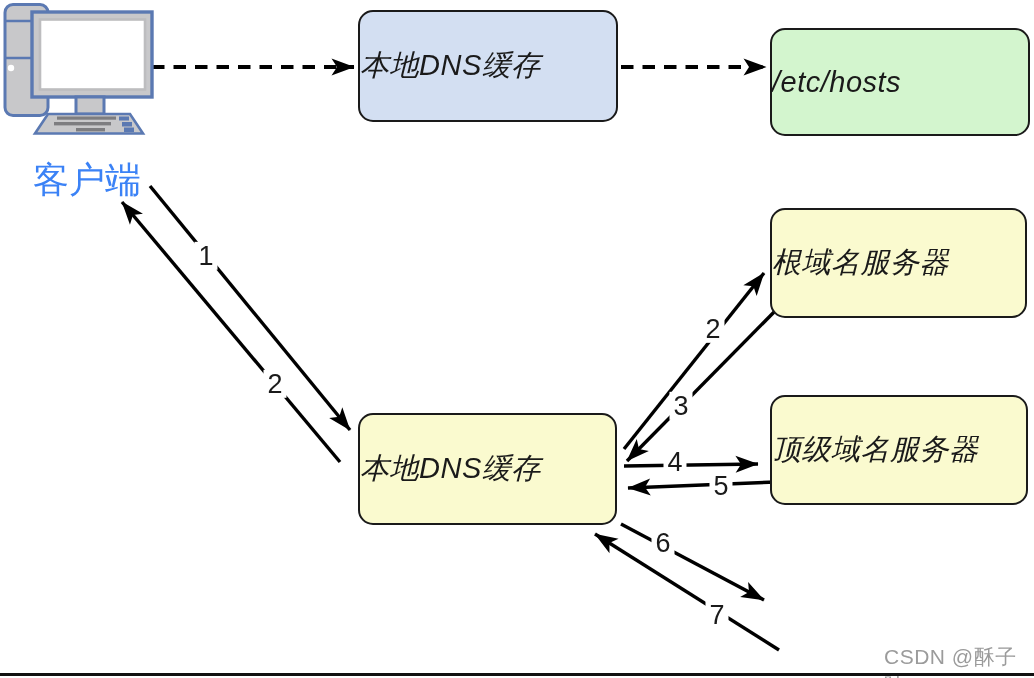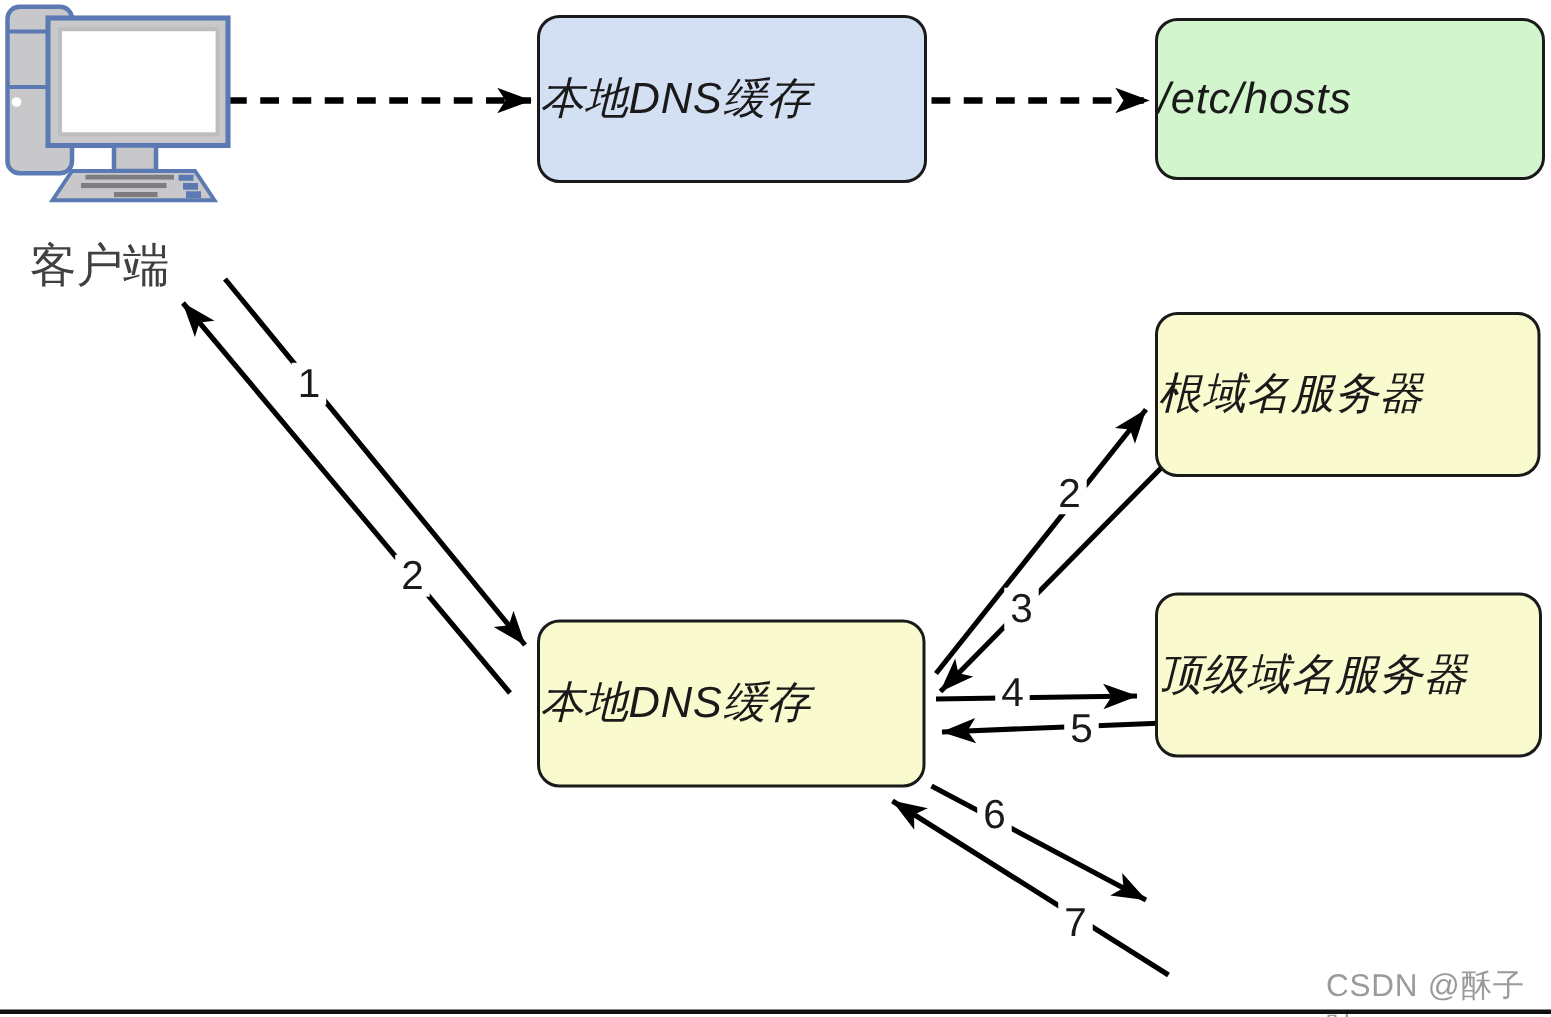--- a/index.html
+++ b/index.html
@@ -9,27 +9,27 @@
   }
   .arrow-layer{position:absolute;left:0;top:0;width:1034px;height:678px;}
   .aline{stroke:#000;stroke-width:3.4;fill:none;}
   .adash{stroke:#000;stroke-width:4.2;fill:none;stroke-dasharray:12.5 9;}
   .node{
     position:absolute;box-sizing:border-box;border:2.4px solid #1a1a1a;border-radius:15px;
     display:flex;align-items:center;justify-content:flex-start;text-align:center;
     font-size:29px;letter-spacing:.5px;font-style:italic;
   }
   .blue{background:#d3dff2;}
-  .green{background:#d3f5ce;}
+  .green{background:#d3f5ce;margin-top:16px;}
   .yellow{background:#fafacf;}
   .alabel{
     position:absolute;transform:translate(-50%,-50%);background:#ffffff;
     padding:0 4px;font-size:27px;line-height:1.05;color:#1a1a1a;
   }
-  .client-label{position:absolute;left:20px;top:156px;font-size:31px;color:#404040;}
+  .client-label{position:absolute;left:33px;top:156px;font-size:36px;color:#3b82f6;}
   .watermark{position:absolute;left:884px;top:643px;font-size:21px;color:#9b9b9b;letter-spacing:.5px;}
   .bottom-rule{position:absolute;left:0;top:673px;width:1034px;height:3px;background:#111;}
   .computer{position:absolute;left:2px;top:2px;}
 </style>
 </head>
 <body>
 
 <div class="stage">
 
   <svg class="arrow-layer" width="1034" height="678" viewBox="0 0 1034 678">

